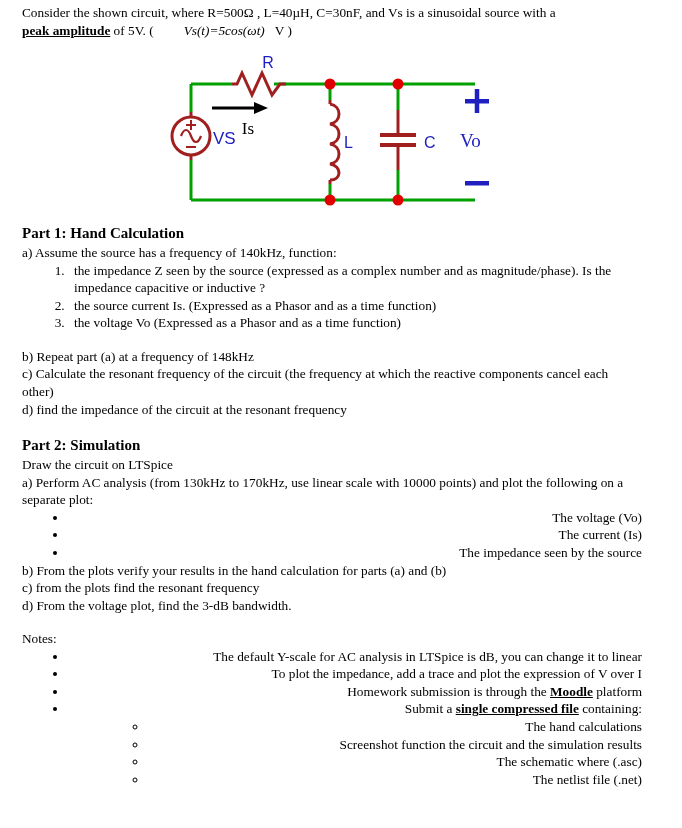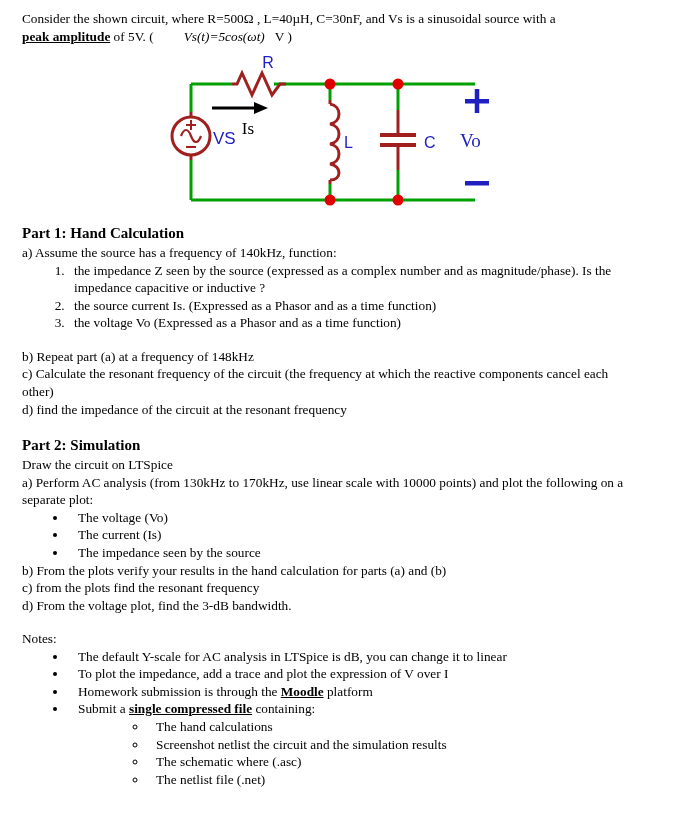--- a/index.html
+++ b/index.html
@@ -18,21 +18,21 @@
   }
   .page {
     position: relative;
     width: 682px;
     height: 828px;
     padding: 0;
   }
   .intro {
     position: absolute;
     left: 22px;
-    top: 10px;
+    top: 4px;
     width: 618px;
   }
   .intro p {
     margin: 0;
   }
   u.bold-u {
     font-weight: bold;
     text-decoration: underline;
   }
   .math {
@@ -75,20 +75,21 @@
     padding-left: 6px;
   }
   ul.bullets {
     margin: 0;
     padding-left: 46px;
     list-style-type: disc;
   }
   ul.bullets li {
     margin: 0;
     padding-left: 10px;
+    text-align: right;
   }
   ul.circles {
     margin: 0;
     padding-left: 70px;
     list-style-type: circle;
   }
   ul.circles li {
     margin: 0;
     padding-left: 8px;
   }
@@ -224,21 +225,21 @@
 
     <div class="para">Notes:</div>
 
     <ul class="bullets">
       <li>The default Y-scale for AC analysis in LTSpice is dB, you can change it to linear</li>
       <li>To plot the impedance, add a trace and plot the expression of V over I</li>
       <li><span>Homework submission is through the </span><u class="bold-u">Moodle</u><span> platform</span></li>
       <li><span>Submit a </span><u class="bold-u">single compressed file</u><span> containing:</span>
         <ul class="circles">
           <li>The hand calculations</li>
-          <li>Screenshot netlist the circuit and the simulation results</li>
+          <li>Screenshot function the circuit and the simulation results</li>
           <li>The schematic where (.asc)</li>
           <li>The netlist file (.net)</li>
         </ul>
       </li>
     </ul>
 
   </div>
 </div>
 
 </body></html>

